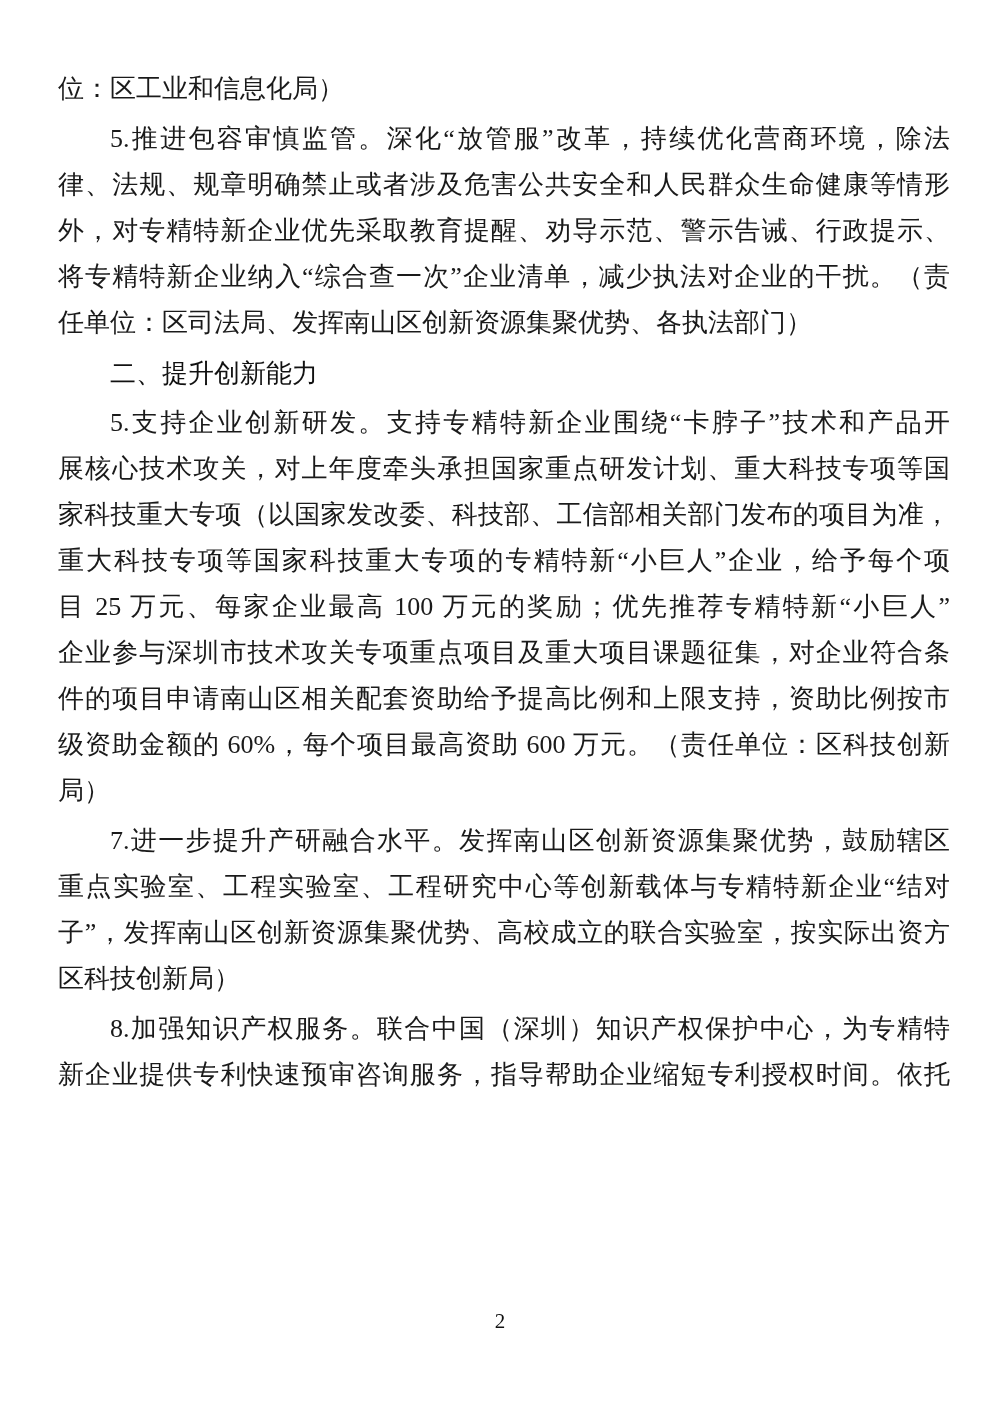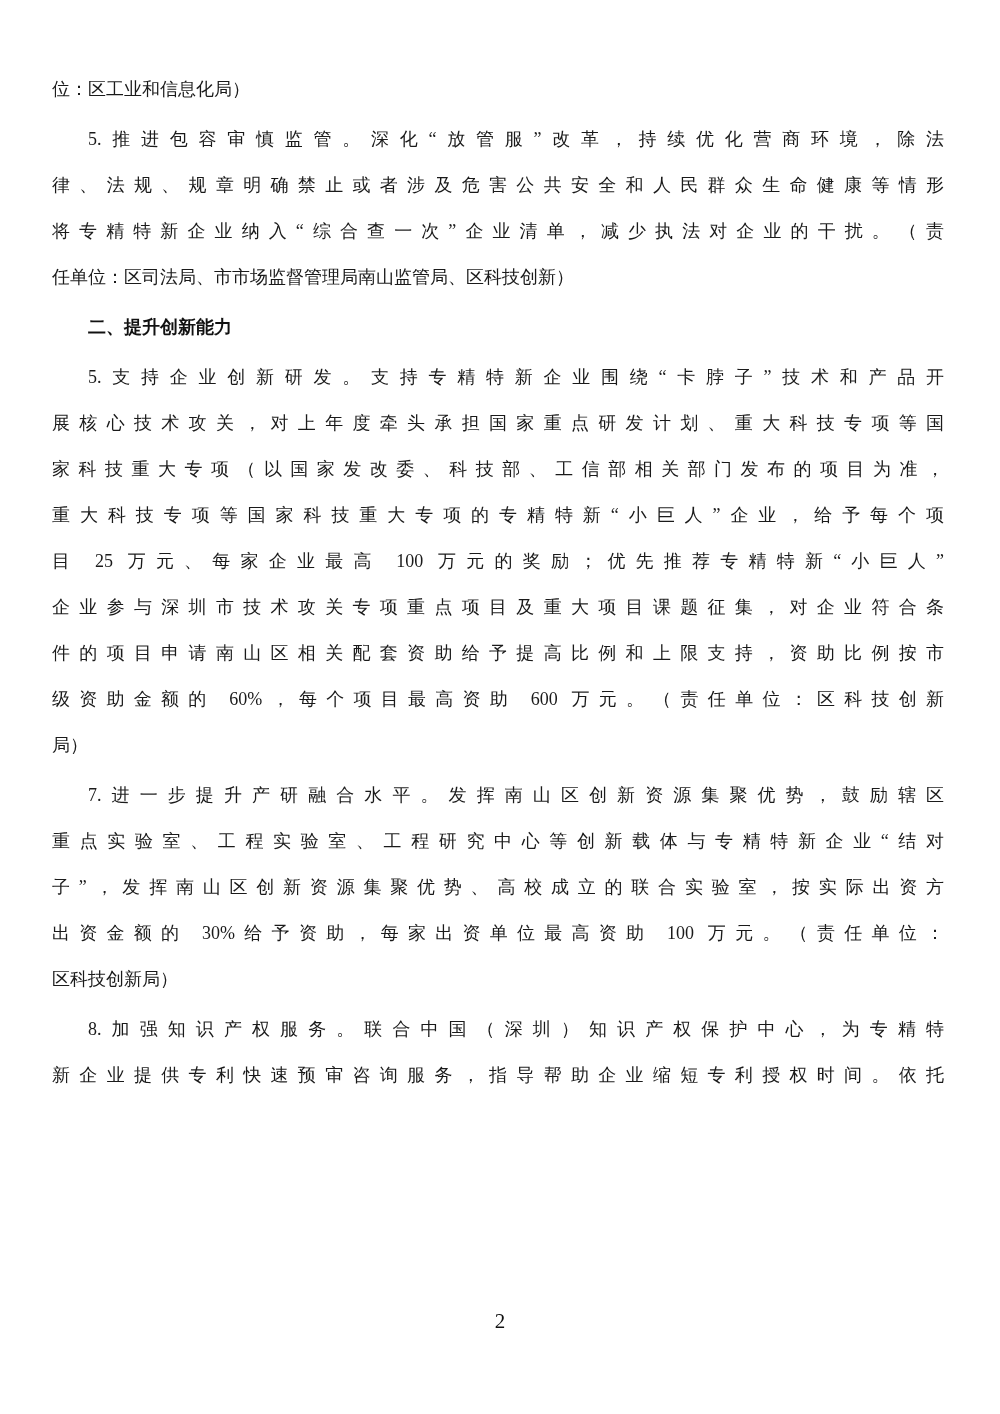--- a/index.html
+++ b/index.html
@@ -10,40 +10,40 @@
     position: relative;
   }
   .page {
     position: relative;
     width: 1000px; height: 1414px;
     background: #ffffff;
     overflow: hidden;
   }
   .doc {
     position: absolute;
-    left: 52px; top: 66px;
+    left: 58px; top: 66px;
     width: 892px;
     color: #1a1a1a;
-    font-size: 18px;
+    font-size: 26px;
   }
   .line {
     line-height: 46px;
     min-height: 46px;
     text-align: left;
   }
   .line.justify {
     text-align: justify;
     text-align-last: justify;
     text-justify: inter-character;
   }
   .line.indent { text-indent: 2em; }
   .line.para-end { margin-bottom: 4px; }
   .line.heading {
     font-family: "Liberation Sans", sans-serif;
-    font-weight: bold;
+    font-weight: normal;
     color: #111111;
   }
   .pageno {
     position: absolute;
     top: 1306px; left: 0;
     width: 100%;
     text-align: center;
     font-size: 21px;
     line-height: 30px;
     color: #111111;
@@ -52,35 +52,35 @@
 </style>
 </head>
 <body>
 
 <div class="page">
   <main class="doc">
     <div id="lines-host">
         <p class="line para-end">位：区工业和信息化局）</p>
         <p class="line indent justify">5.推进包容审慎监管。深化“放管服”改革，持续优化营商环境，除法</p>
         <p class="line justify">律、法规、规章明确禁止或者涉及危害公共安全和人民群众生命健康等情形</p>
+        <p class="line justify">外，对专精特新企业优先采取教育提醒、劝导示范、警示告诫、行政提示、</p>
         <p class="line justify">将专精特新企业纳入“综合查一次”企业清单，减少执法对企业的干扰。（责</p>
-        <p class="line para-end">任单位：区司法局、市市场监督管理局南山监管局、区科技创新）</p>
+        <p class="line para-end">任单位：区司法局、发挥南山区创新资源集聚优势、各执法部门）</p>
         <p class="line heading indent para-end">二、提升创新能力</p>
         <p class="line indent justify">5.支持企业创新研发。支持专精特新企业围绕“卡脖子”技术和产品开</p>
         <p class="line justify">展核心技术攻关，对上年度牵头承担国家重点研发计划、重大科技专项等国</p>
         <p class="line justify">家科技重大专项（以国家发改委、科技部、工信部相关部门发布的项目为准，</p>
         <p class="line justify">重大科技专项等国家科技重大专项的专精特新“小巨人”企业，给予每个项</p>
         <p class="line justify">目 25 万元、每家企业最高 100 万元的奖励；优先推荐专精特新“小巨人”</p>
         <p class="line justify">企业参与深圳市技术攻关专项重点项目及重大项目课题征集，对企业符合条</p>
         <p class="line justify">件的项目申请南山区相关配套资助给予提高比例和上限支持，资助比例按市</p>
         <p class="line justify">级资助金额的 60%，每个项目最高资助 600 万元。（责任单位：区科技创新</p>
         <p class="line para-end">局）</p>
         <p class="line indent justify">7.进一步提升产研融合水平。发挥南山区创新资源集聚优势，鼓励辖区</p>
         <p class="line justify">重点实验室、工程实验室、工程研究中心等创新载体与专精特新企业“结对</p>
         <p class="line justify">子”，发挥南山区创新资源集聚优势、高校成立的联合实验室，按实际出资方</p>
-        <p class="line justify">出资金额的 30%给予资助，每家出资单位最高资助 100 万元。（责任单位：</p>
         <p class="line para-end">区科技创新局）</p>
         <p class="line indent justify">8.加强知识产权服务。联合中国（深圳）知识产权保护中心，为专精特</p>
         <p class="line justify">新企业提供专利快速预审咨询服务，指导帮助企业缩短专利授权时间。依托</p>
       </div>
   </main>
   <div class="pageno">2</div>
 </div>
 
 </body></html>

